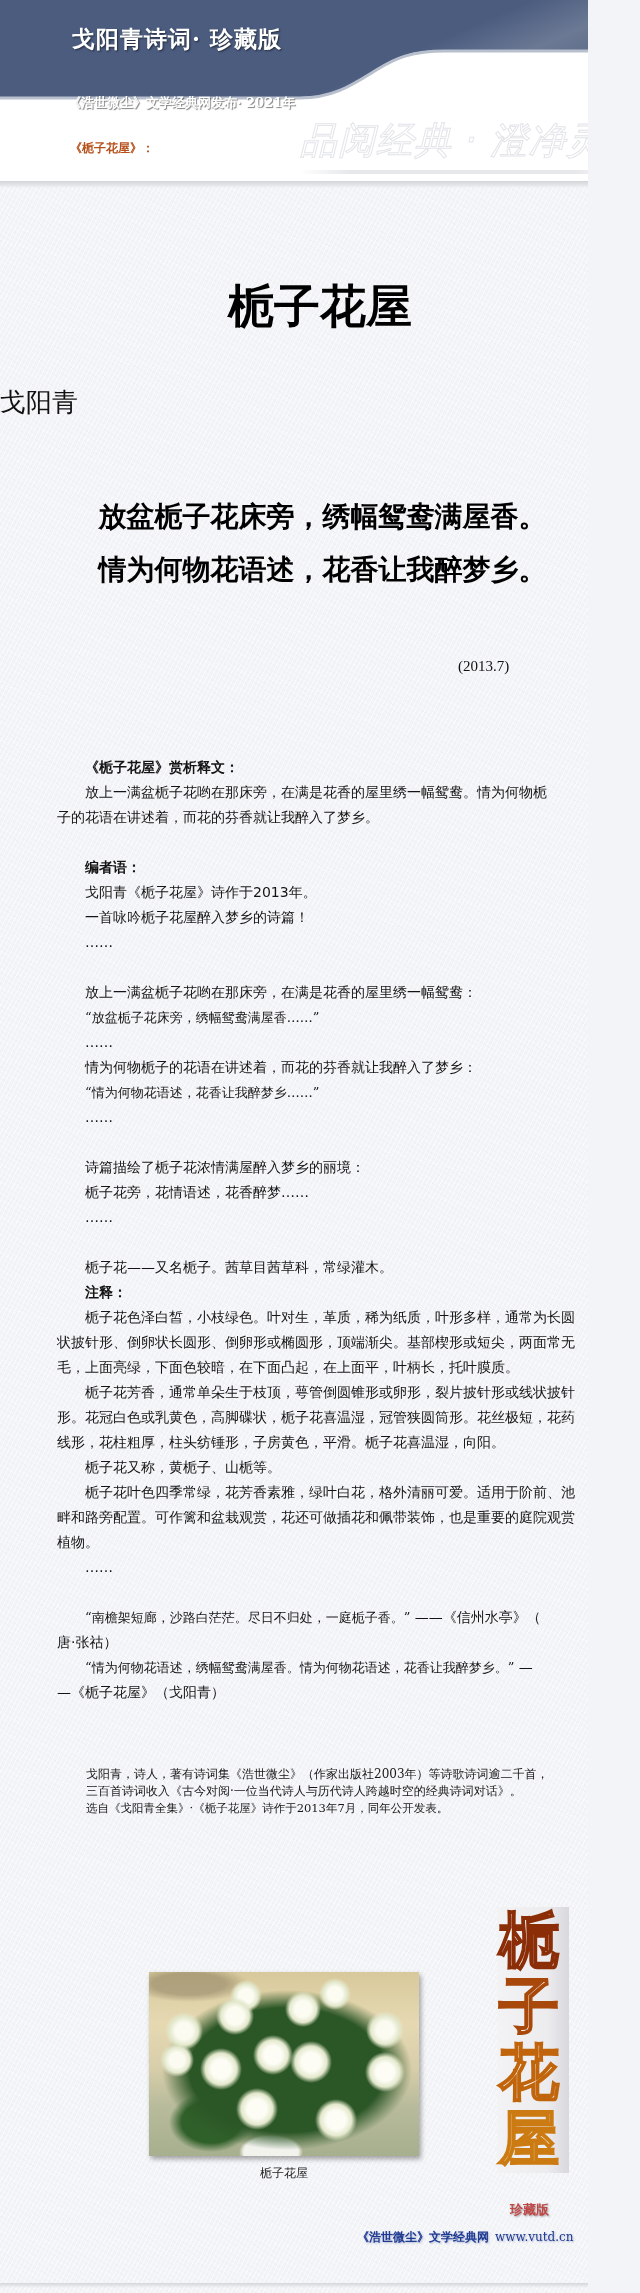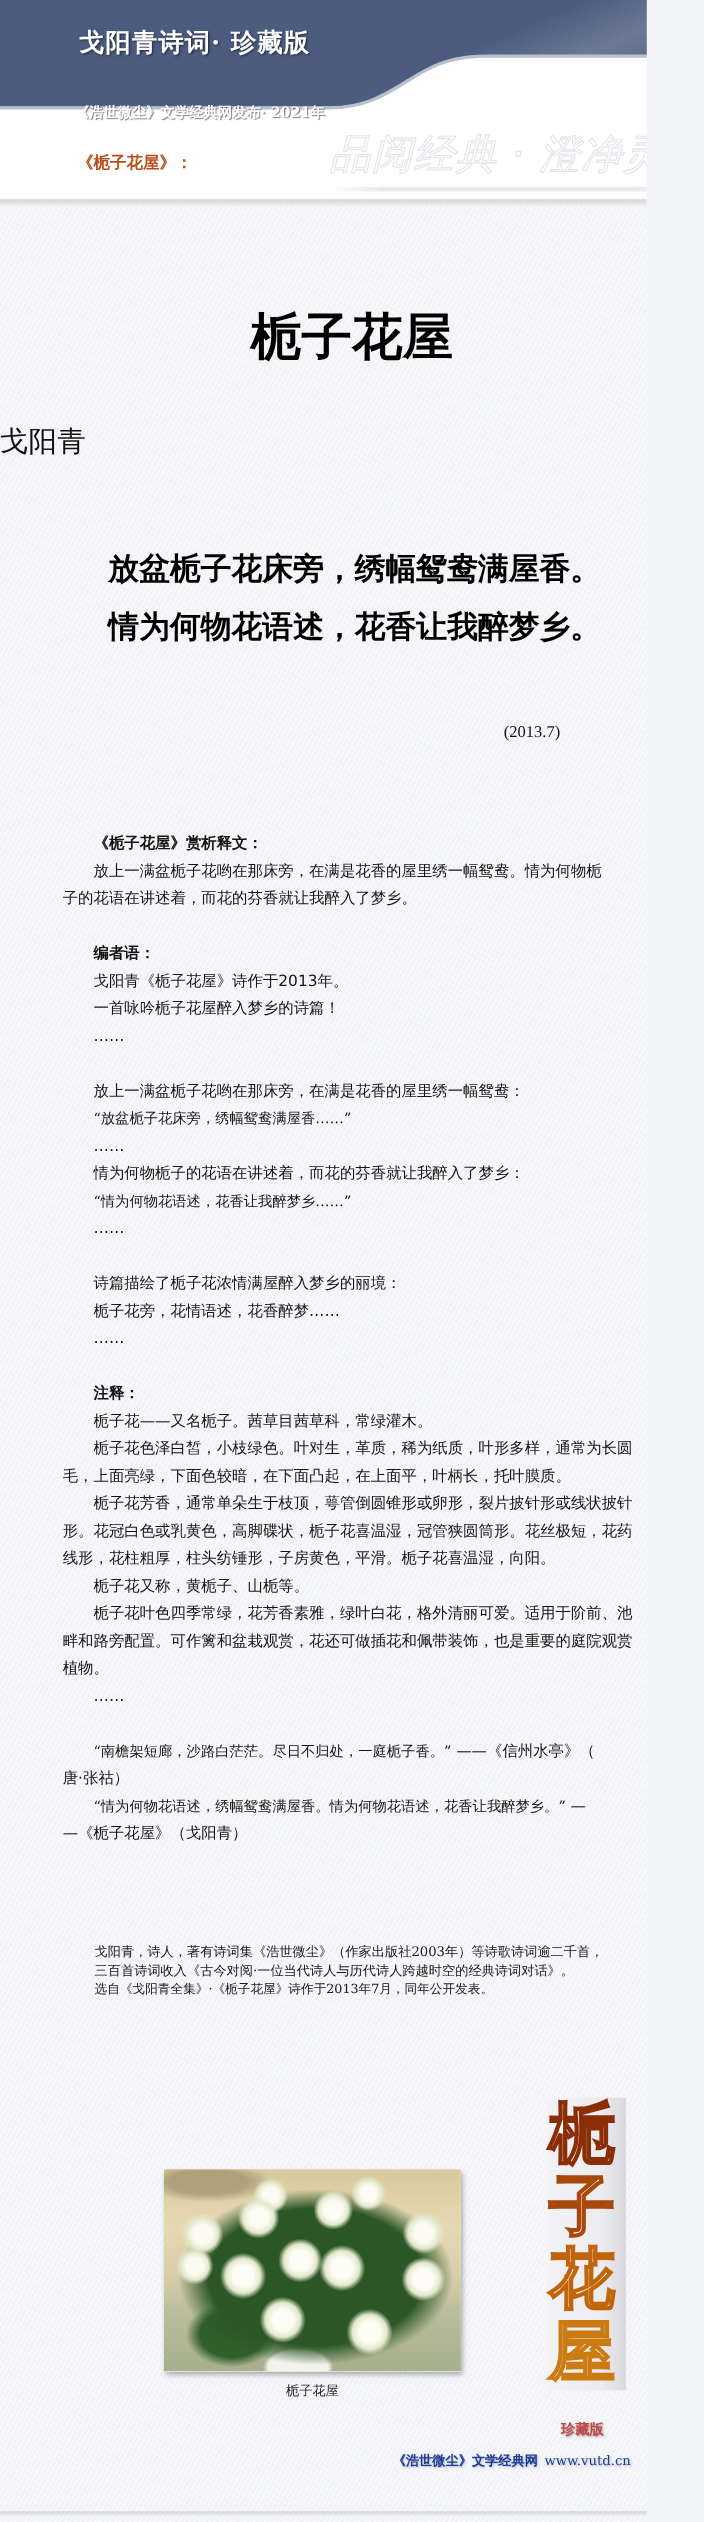--- a/index.html
+++ b/index.html
@@ -22,21 +22,21 @@
     font-family:"DejaVu Serif", serif; font-weight:bold; font-size:23px; line-height:28px;
     color:#fff; letter-spacing:1px; text-shadow:1px 1px 2px rgba(0,0,0,.55);
   }
   .site-subtitle {
     position:absolute; left:68px; top:61px; white-space:nowrap;
     font-family:"DejaVu Serif", serif; font-weight:bold; font-size:13px; line-height:16px;
     color:#fff; text-shadow:1px 1px 1px rgba(0,0,0,.5);margin-top:34px;
   }
   .section-label {
     position:absolute; left:70px; top:139px; white-space:nowrap;
-    font-size:15px; font-weight:bold; line-height:18px;
+    font-size:12px; font-weight:bold; line-height:18px;
   }
   .watermark {
     position:absolute; left:300px; top:120px; white-space:nowrap;
     font-size:37px; line-height:42px; font-style:italic; letter-spacing:1px;
     color:#fff; -webkit-text-stroke:1px #e3e5e9;
   }
   .watermark-shadow {
     position:absolute; left:300px; top:170px; width:325px; height:4px; border-radius:2px;
     background:linear-gradient(to right, rgba(228,230,234,0), #e6e8eb 15%, #e6e8eb 85%, rgba(228,230,234,0));
   }
@@ -194,23 +194,24 @@
     <p class="ln ind">情为何物栀子的花语在讲述着，而花的芬香就让我醉入了梦乡：</p>
     <p class="ln ind kai">“情为何物花语述，花香让我醉梦乡……”</p>
     <p class="ln ind">……</p>
     <p class="ln"></p>
 
     <p class="ln ind">诗篇描绘了栀子花浓情满屋醉入梦乡的丽境：</p>
     <p class="ln ind">栀子花旁，花情语述，花香醉梦……</p>
     <p class="ln ind">……</p>
     <p class="ln"></p>
 
+    <p class="ln ind">栀子花——又名栀子。茜草目茜草科，常绿灌木。</p>
     <p class="ln ind bold">注释：</p>
-    <p class="ln ind">栀子花——又名栀子。茜草目茜草科，常绿灌木。</p>
     <p class="ln ind">栀子花色泽白皙，小枝绿色。叶对生，革质，稀为纸质，叶形多样，通常为长圆</p>
+    <p class="ln">状披针形、倒卵状长圆形、倒卵形或椭圆形，顶端渐尖。基部楔形或短尖，两面常无</p>
     <p class="ln">毛，上面亮绿，下面色较暗，在下面凸起，在上面平，叶柄长，托叶膜质。</p>
     <p class="ln ind">栀子花芳香，通常单朵生于枝顶，萼管倒圆锥形或卵形，裂片披针形或线状披针</p>
     <p class="ln">形。花冠白色或乳黄色，高脚碟状，栀子花喜温湿，冠管狭圆筒形。花丝极短，花药</p>
     <p class="ln">线形，花柱粗厚，柱头纺锤形，子房黄色，平滑。栀子花喜温湿，向阳。</p>
     <p class="ln ind">栀子花又称，黄栀子、山栀等。</p>
     <p class="ln ind">栀子花叶色四季常绿，花芳香素雅，绿叶白花，格外清丽可爱。适用于阶前、池</p>
     <p class="ln">畔和路旁配置。可作篱和盆栽观赏，花还可做插花和佩带装饰，也是重要的庭院观赏</p>
     <p class="ln">植物。</p>
     <p class="ln ind">……</p>
     <p class="ln"></p>

